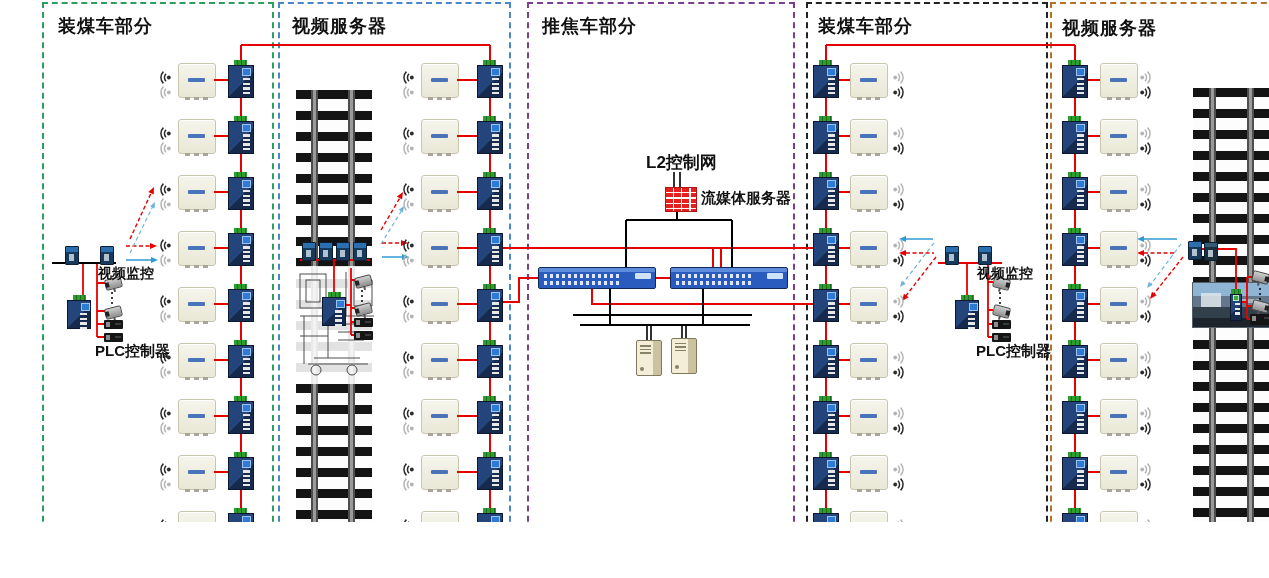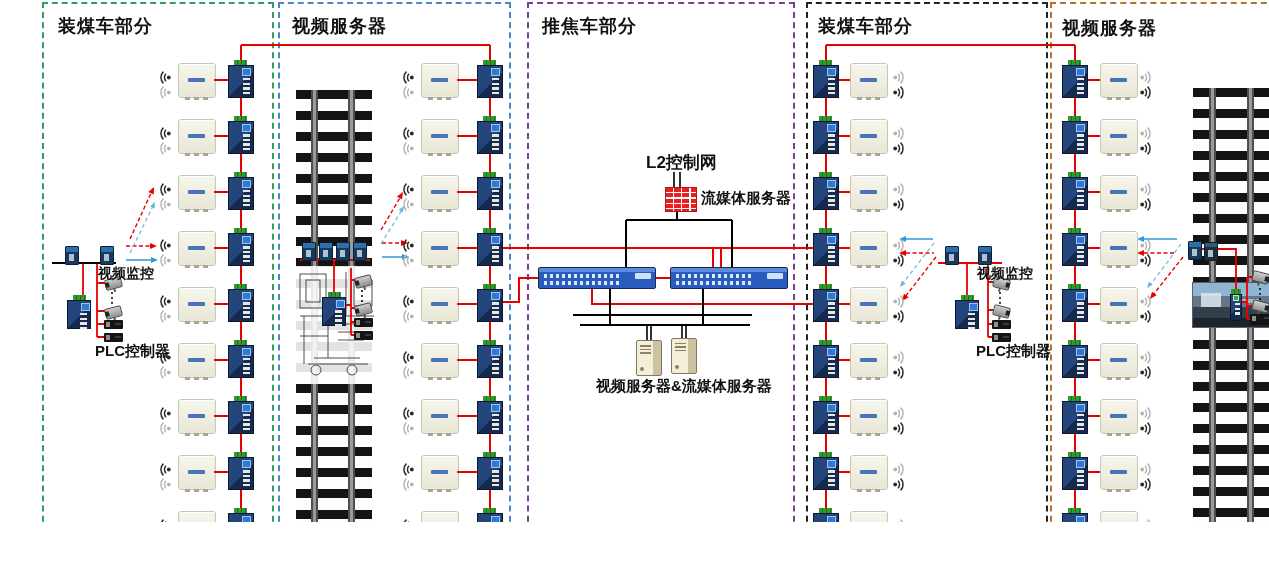--- a/index.html
+++ b/index.html
@@ -192,21 +192,20 @@
   </svg>
 
   <div class="fw" style="left:625px;top:187px;"></div>
   <div class="rsw" style="left:498px;top:267px;"></div>
   <div class="rsw" style="left:630px;top:267px;"></div>
   <div class="srv" style="left:596px;top:340px;"></div>
   <div class="srv" style="left:631px;top:338px;"></div>
 
   <div class="lbl" style="left:606px;top:151px;font-size:17px;">L2控制网</div>
   <div class="lbl" style="left:661px;top:189px;font-size:15px;">流媒体服务器</div>
-  <div class="lbl" style="left:556px;top:377px;font-size:15px;">视频服务器&amp;流媒体服务器</div>
 
   <div class="radio" style="left:25px;top:246px;"></div>
   <div class="radio" style="left:60px;top:246px;"></div>
   <div class="isw small" style="left:27px;top:295px;">
       <i class="t"></i>
       <i class="b"></i>
       <i class="p"></i>
       <i class="q"></i>
     </div>
   <div class="cam fL" style="left:65px;top:278px;"></div>

